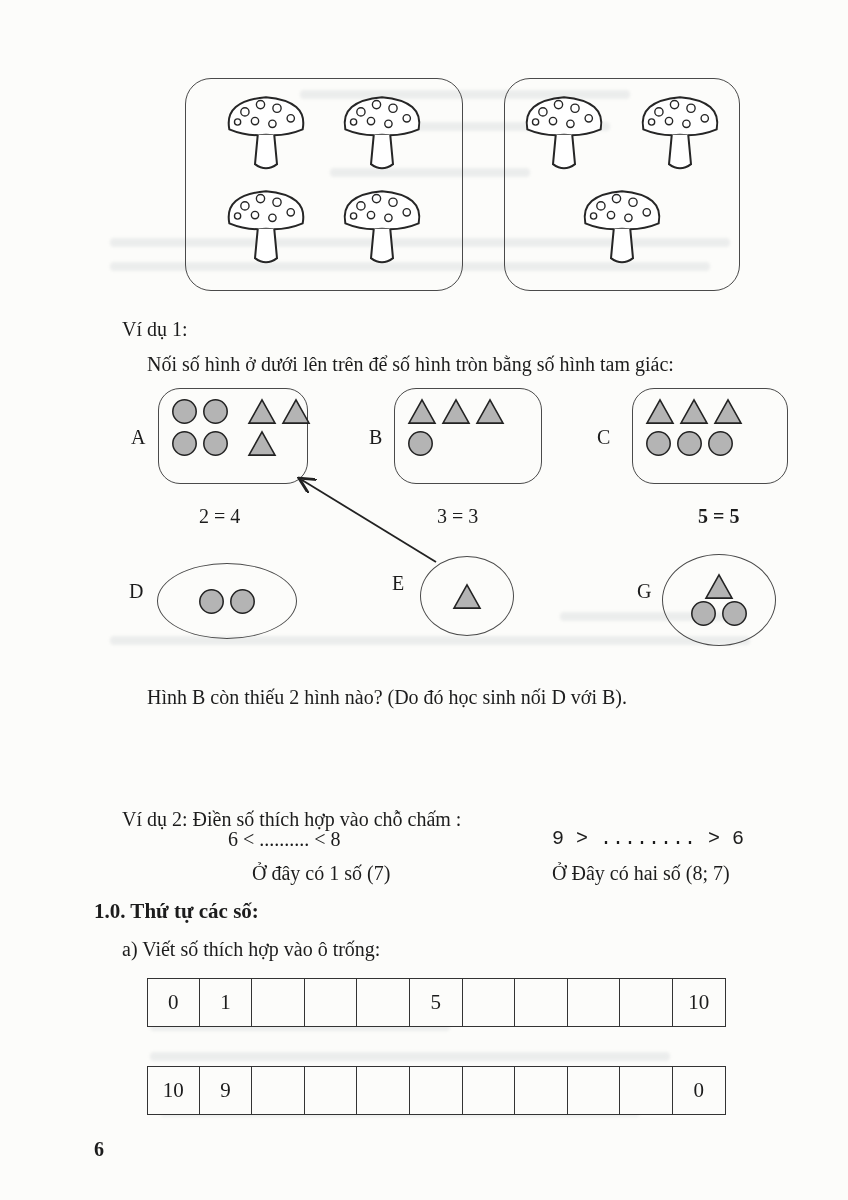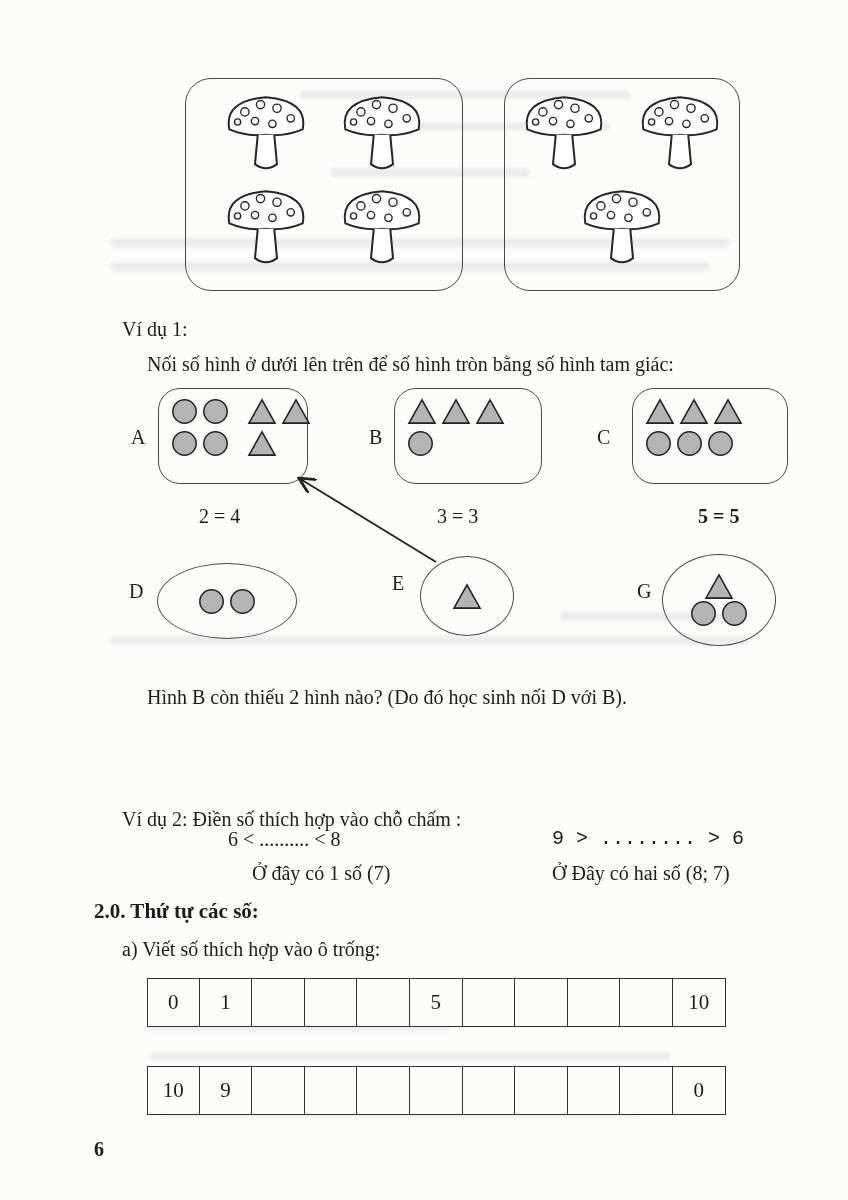--- a/index.html
+++ b/index.html
@@ -343,21 +343,21 @@
     </div>
 
   <div class="txt" style="left:147px; top:684px;text-align:center;">Hình B còn thiếu 2 hình nào? (Do đó học sinh nối D với B).</div>
 
   <div class="txt" style="left:122px; top:790px;margin-top:16px;">Ví dụ 2: Điền số thích hợp vào chỗ chấm :</div>
   <div class="txt" style="left:228px; top:826px;">6 &lt; .......... &lt; 8</div>
   <div class="txt" style="left:552px; top:826px;font-family:Liberation Mono, monospace;">9 &gt; ........ &gt; 6</div>
   <div class="txt" style="left:252px; top:860px;">Ở đây có 1 số (7)</div>
   <div class="txt" style="left:552px; top:860px;">Ở Đây có hai số (8; 7)</div>
 
-  <div class="txt bold" style="left:94px; top:898px; font-size:21px;">2.0. Thứ tự các số:</div>
+  <div class="txt bold" style="left:94px; top:898px; font-size:21px;">1.0. Thứ tự các số:</div>
   <div class="txt" style="left:122px; top:936px;">a) Viết số thích hợp vào ô trống:</div>
 
   <div class="num-row" style="left:147px; top:978px;">
       <div class="cell">0</div>
       <div class="cell">1</div>
       <div class="cell"></div>
       <div class="cell"></div>
       <div class="cell"></div>
       <div class="cell">5</div>
       <div class="cell"></div>

